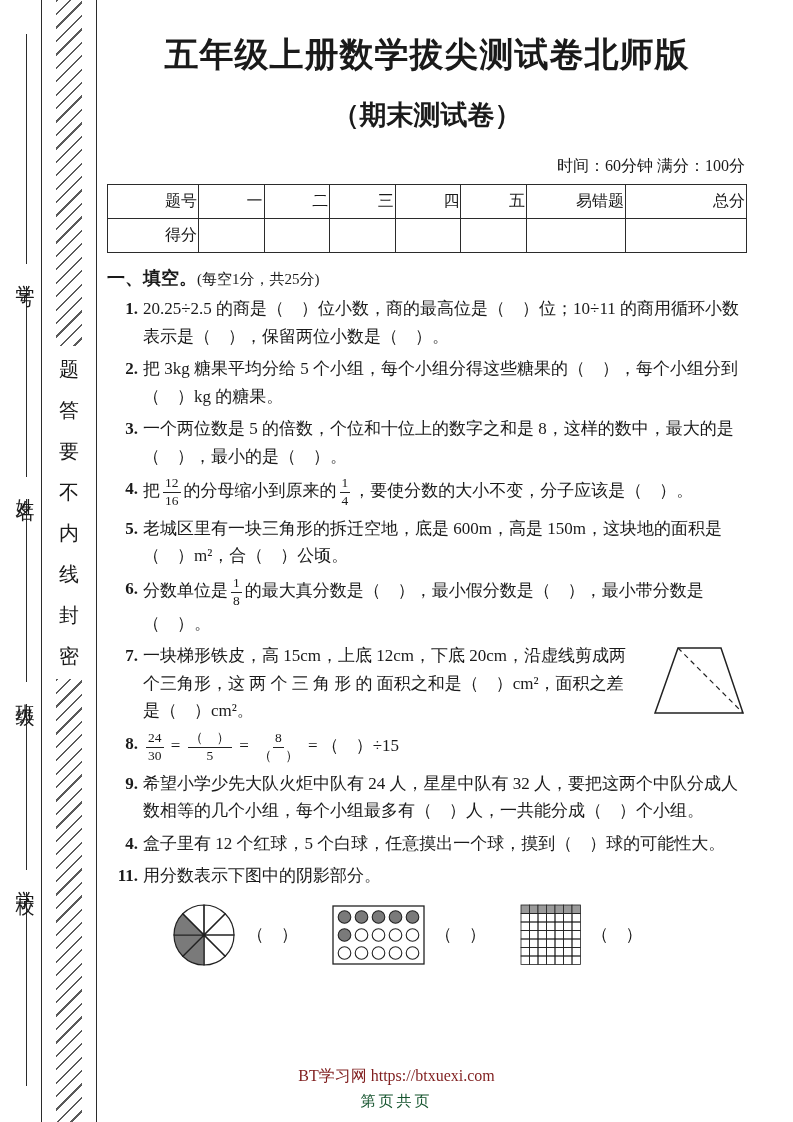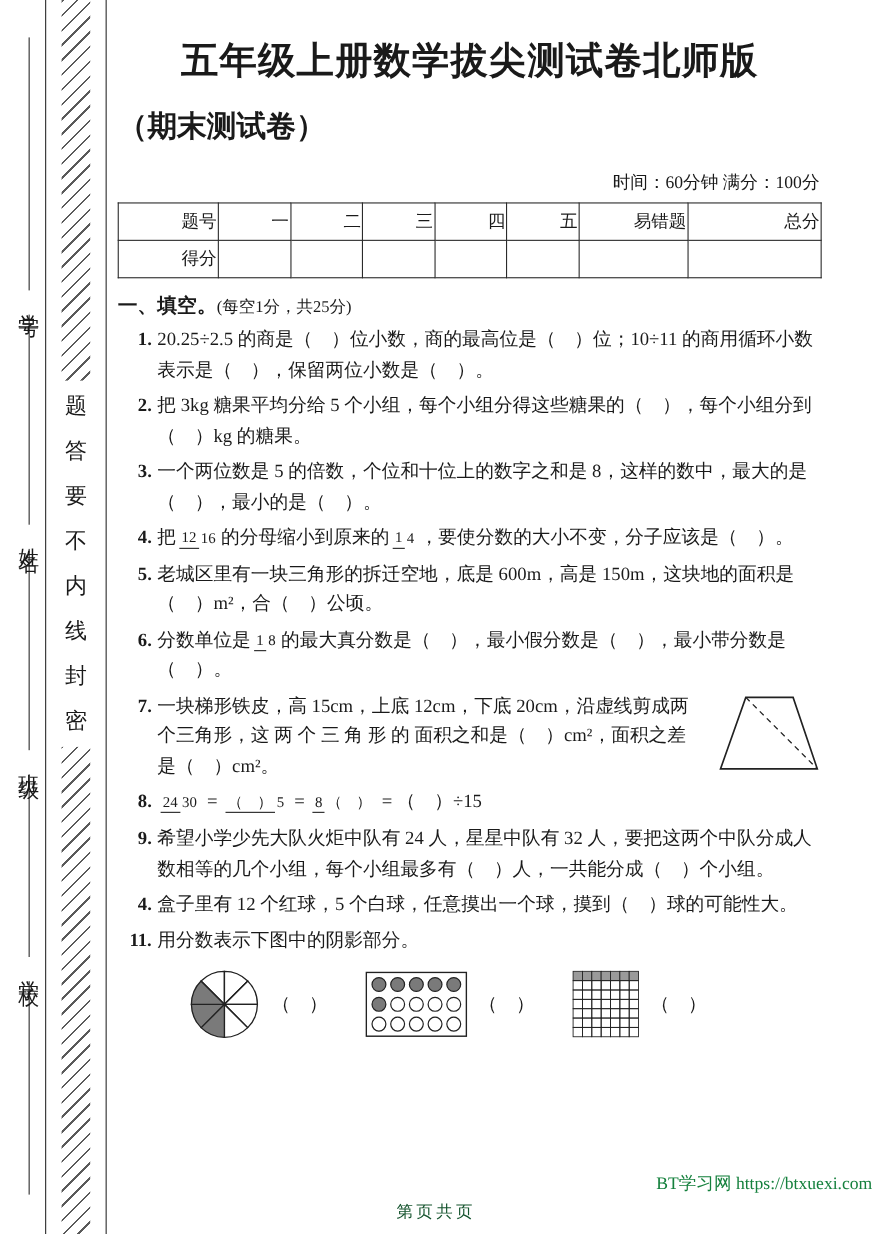--- a/index.html
+++ b/index.html
@@ -16,34 +16,34 @@
             display:flex;flex-direction:column;align-items:center;background:#fff;}
   .hatch{width:26px;background:repeating-linear-gradient(135deg,#5a5a5a 0 1.6px,transparent 1.6px 9.5px);}
   .hatch-top{height:346px;}
   .hatch-bottom{flex:1;}
   .seal-chars{display:flex;flex-direction:column;gap:21px;padding:13px 0;font-size:20px;line-height:1;}
 
   
   .content{position:absolute;left:107px;top:0;width:640px;}
   .title{margin-top:32px;text-align:center;font-size:34px;font-weight:bold;letter-spacing:1px;
          font-family:"Liberation Sans","DejaVu Sans",sans-serif;}
-  .subtitle{margin-top:19px;font-size:27px;font-weight:bold;
+  .subtitle{margin-top:19px;text-align:center;font-size:27px;font-weight:bold;
             font-family:"Liberation Sans","DejaVu Sans",sans-serif;}
   .meta{margin-top:23px;text-align:right;font-size:16px;padding-right:2px;}
   table.score{width:100%;border-collapse:collapse;margin-top:7px;}
   table.score td{border:1.6px solid #2b2b2b;height:31px;text-align:right;font-size:16px;}
   table.score td:first-child{width:88px;}
   table.score td:nth-child(7){width:96px;}
   .section-heading{margin-top:13px;font-size:18px;}
   .sh-main{font-weight:bold;}
   .sh-note{font-size:15px;}
   .question{display:flex;margin-top:5px;font-size:17px;line-height:1.62;}
   .qnum{font-weight:bold;flex:0 0 31px;text-align:right;padding-right:5px;}
   .qbody{flex:1;}
-  .frac{display:inline-flex;flex-direction:row;align-items:center;vertical-align:middle;
+  .frac{display:inline-flex;flex-direction:column;align-items:center;vertical-align:middle;
         margin:0 3px;font-size:13.5px;line-height:1.25;}
   .frac .fn{padding:0 2px;border-bottom:1px solid #222;}
   .frac .fd{padding:0 2px;}
   .trap-fig{float:right;margin:0 0 4px 12px;}
   .fig-row{display:flex;align-items:center;margin:12px 0 2px 28px;}
   .fig-answer{font-size:17px;margin:0 34px 0 10px;}
   .fig-answer:last-child{margin-right:0;}
 
   
   .footer-site{position:absolute;left:0;right:0;top:1066px;text-align:center;font-size:16px;}
@@ -251,20 +251,20 @@
                 <rect x="35" y="52" width="8.5" height="8.5" fill="none" stroke="#222" stroke-width="0.8"></rect>
                 <rect x="43.5" y="52" width="8.5" height="8.5" fill="none" stroke="#222" stroke-width="0.8"></rect>
                 <rect x="52" y="52" width="8.5" height="8.5" fill="none" stroke="#222" stroke-width="0.8"></rect>
               </svg>
               <span class="fig-answer">（　）</span>
             </div></div>
         </div>
       </div>
   </div>
 
-  <div class="footer-site" style="color: #15803d; text-align: right;">BT学习网 https://btxuexi.com</div>
+  <div class="footer-site" style="color: #7f1d1d;">BT学习网 https://btxuexi.com</div>
   <div class="footer-page">第页共页</div>
 
 <span class="side-label" style="top: 23.5%;">学号</span>
     <span class="side-label" style="top: 42.5%;">姓名</span>
     <span class="side-label" style="top: 60.8%;">班级</span>
     <span class="side-label" style="top: 77.5%;">学校</span>
   </div>
 
 </body></html>

